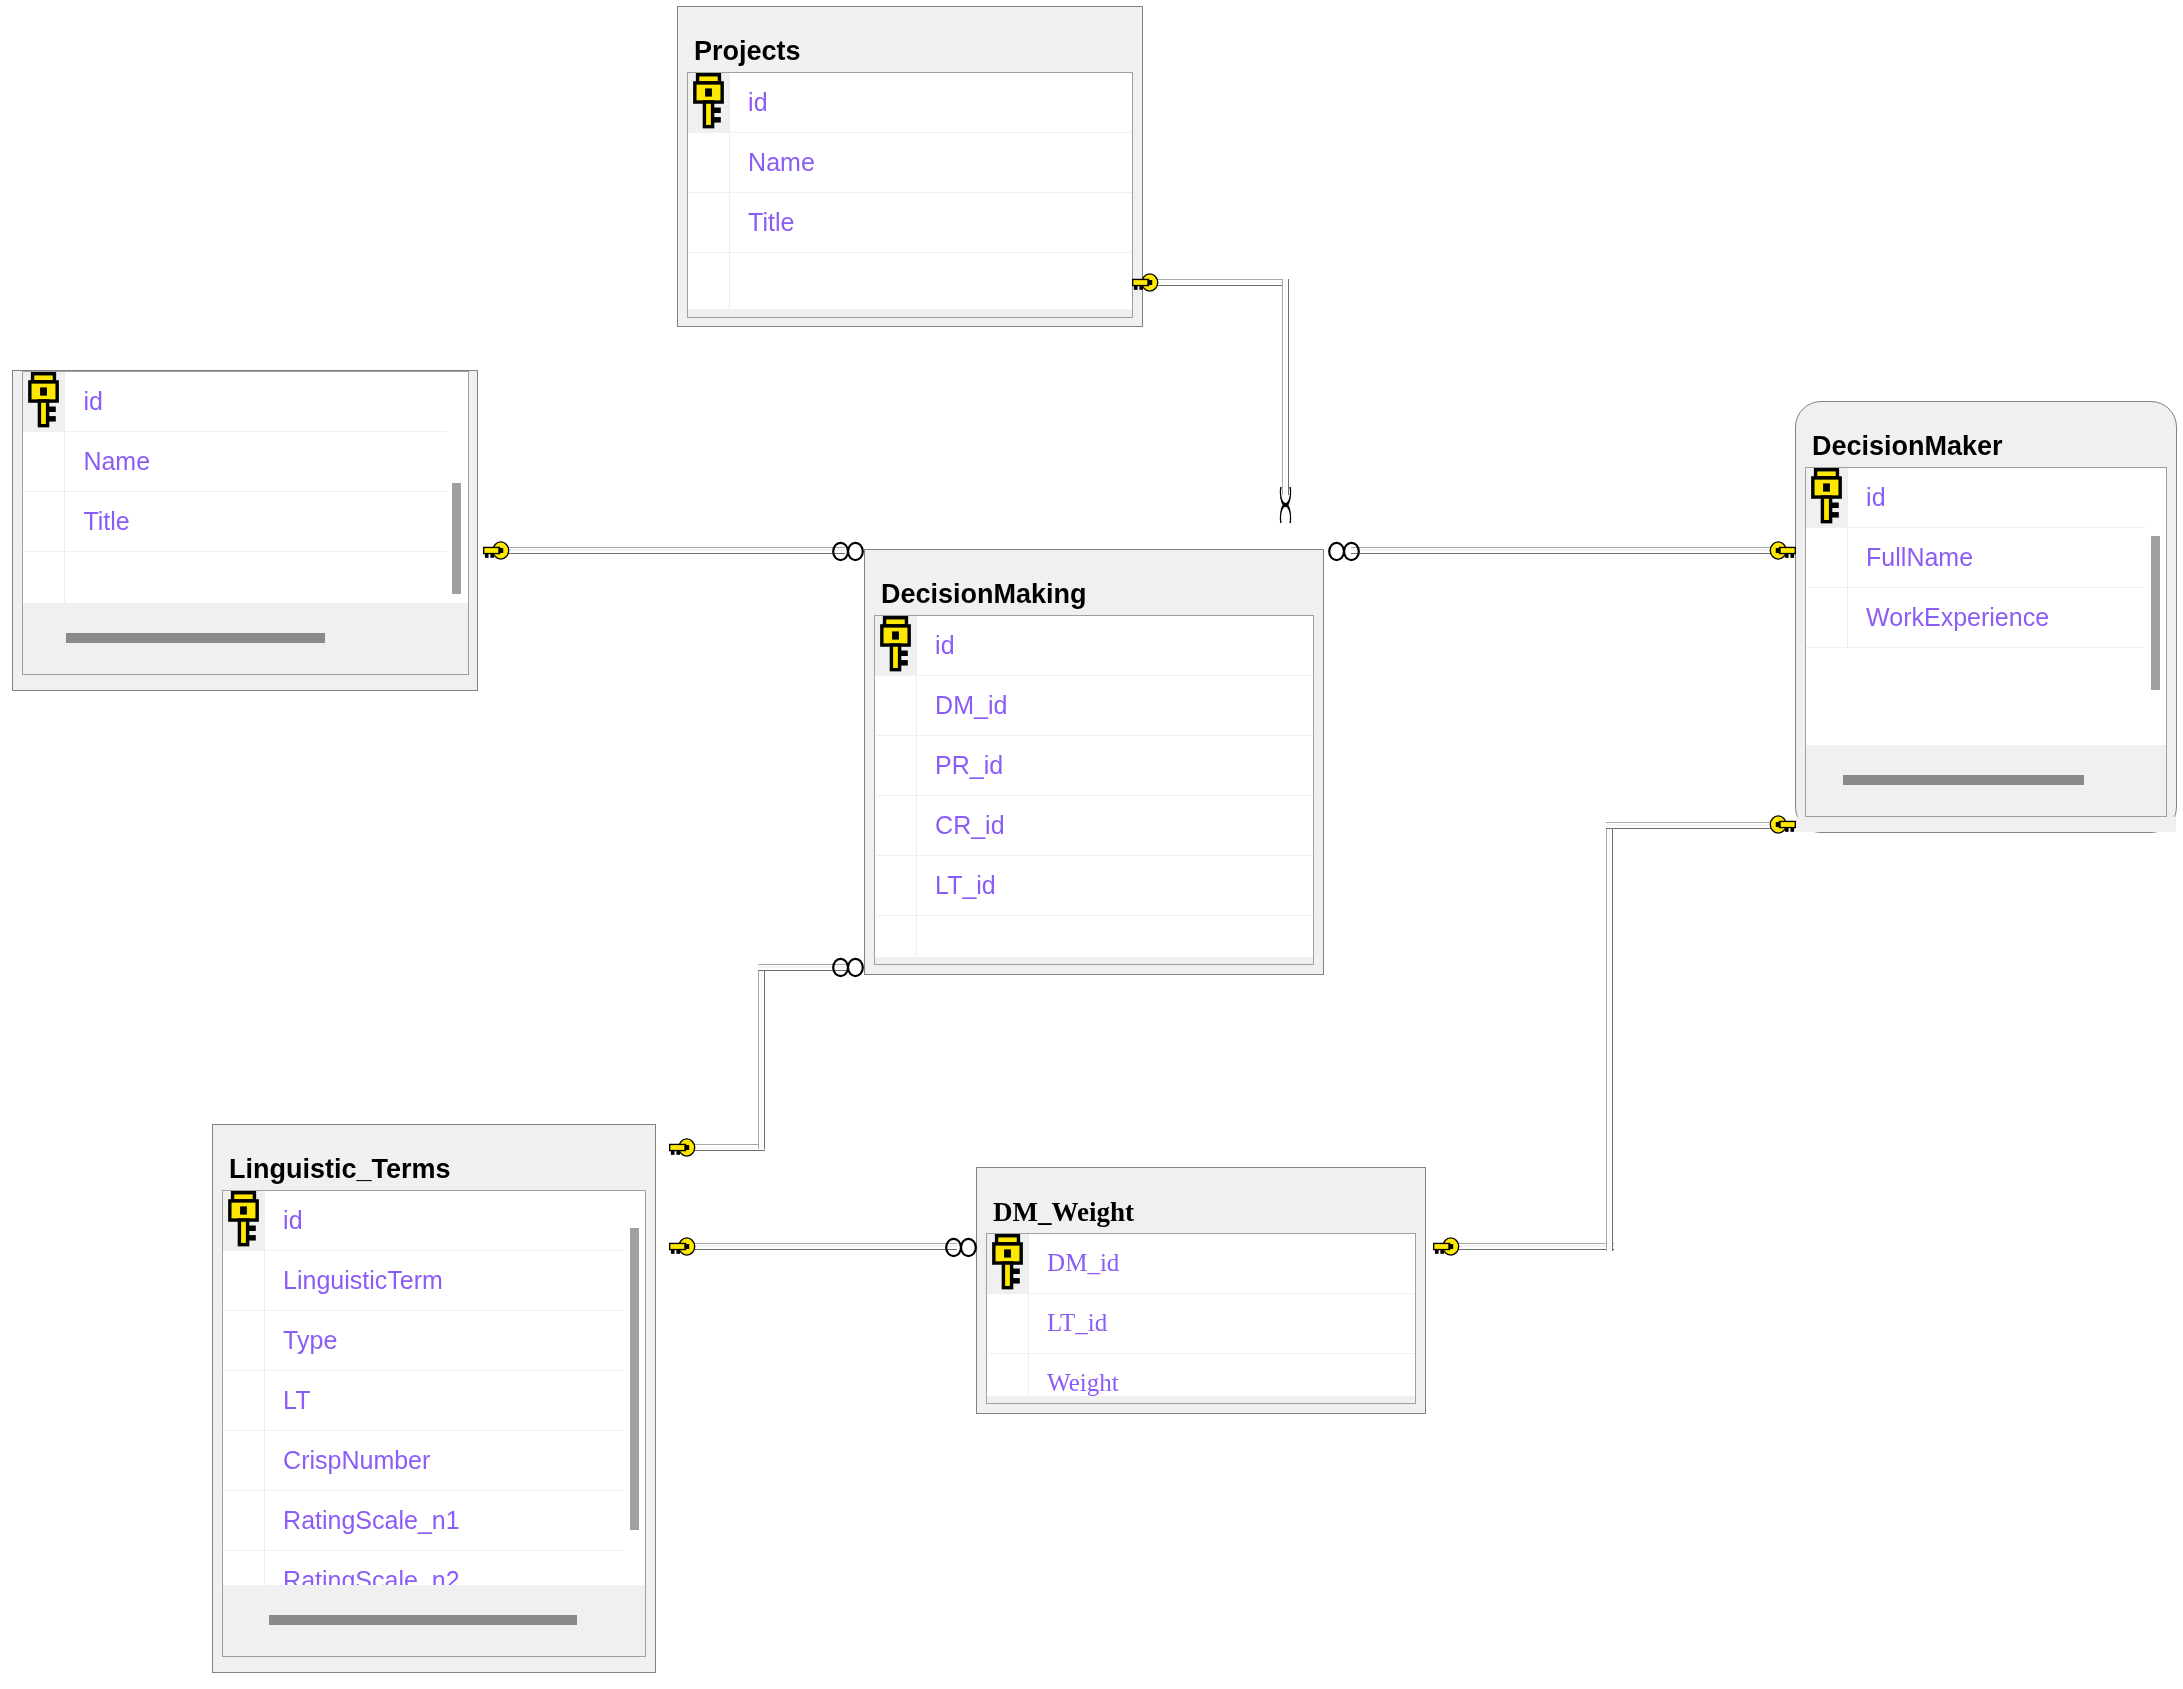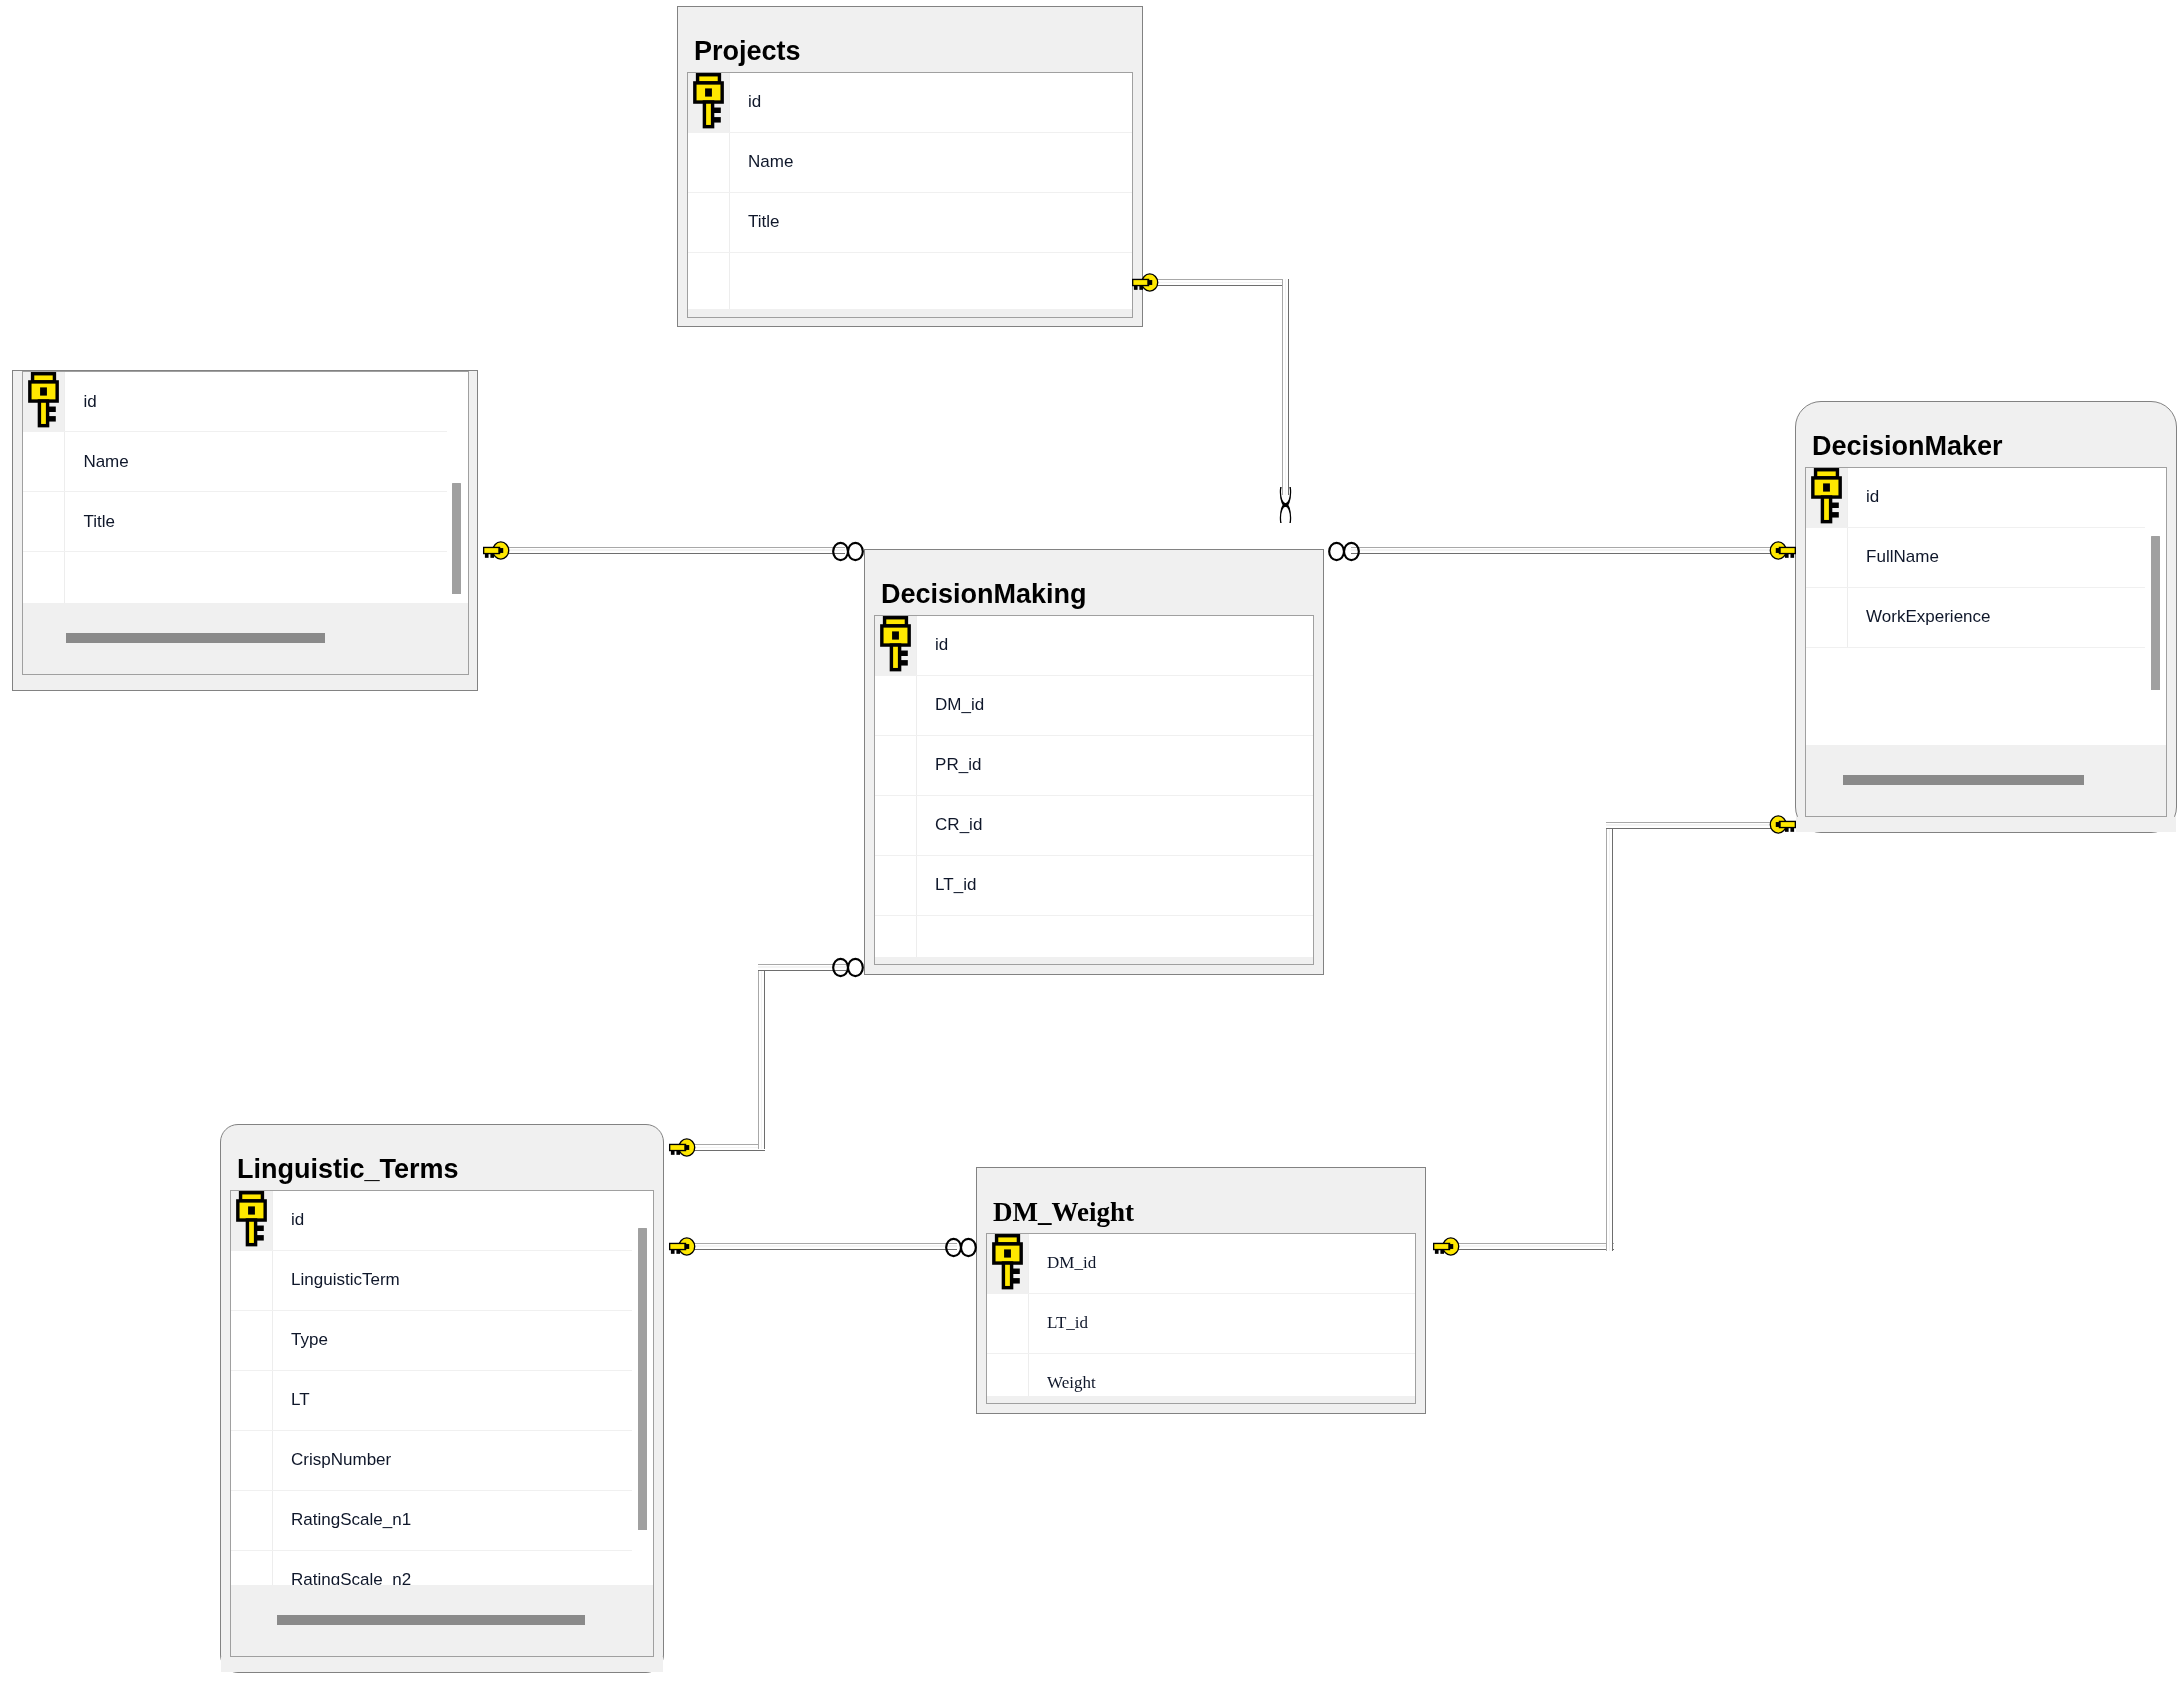--- a/index.html
+++ b/index.html
@@ -51,21 +51,21 @@
   .row.blank{border-bottom:none;}
   .rowhdr{
     width:42px;flex:0 0 42px;height:100%;
     border-right:1.2px solid #ededed;
     display:flex;align-items:center;justify-content:center;
     box-sizing:border-box;
   }
   .rowhdr.pk{background:#f0f0f0;}
   .cellname{
     padding-left:18.5px;
-    font-size:17px;color:#0f172a;
+    font-size:25px;color:#8b5cf6;
     white-space:nowrap;
   }
   .vscroll{
     width:21px;flex:0 0 21px;
     background:#ffffff;
     position:relative;
   }
   .vthumb{
     position:absolute;left:5.6px;width:8.6px;
     background:#a0a0a0;border-radius:0.6px;
@@ -435,21 +435,21 @@
             </div>
             <div class="row blank">
               <div class="rowhdr"></div>
               <div class="cellname"></div>
             </div>
           </div>
         </div>
         <div class="hscroll-area" style="height: 8.6px;"></div>
         <div class="foot-pad" style="height: 8.6px;"></div>
       </div>
-      <div class="entity" style="left: 220px; top: 1124px; width: 444px; height: 549px; border-radius: 18px;">
+      <div class="entity" style="left: 212px; top: 1124px; width: 444px; height: 549px;">
         <div class="title">Linguistic_Terms</div>
         <div class="grid-wrap">
           <div class="rows">
             <div class="row">
               <div class="rowhdr pk">
                 <svg viewBox="0 0 30 44" xmlns="http://www.w3.org/2000/svg">
                   <g stroke="#000" stroke-width="2.5" fill="#ffe800">
                     <rect x="7" y="2" width="16" height="6"></rect>
                     <rect x="5" y="8" width="20" height="14"></rect>
                     <rect x="12" y="22" width="6" height="18"></rect>

